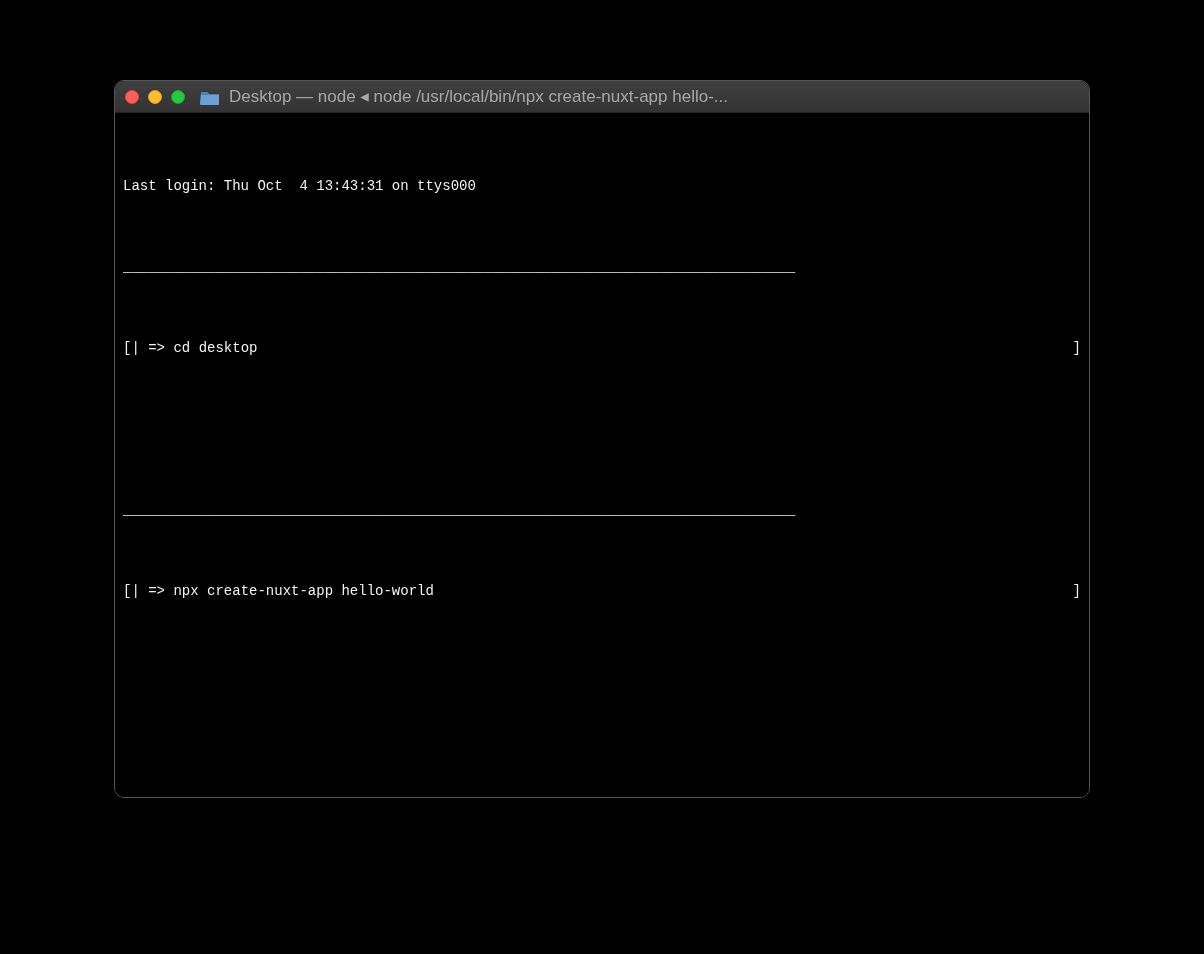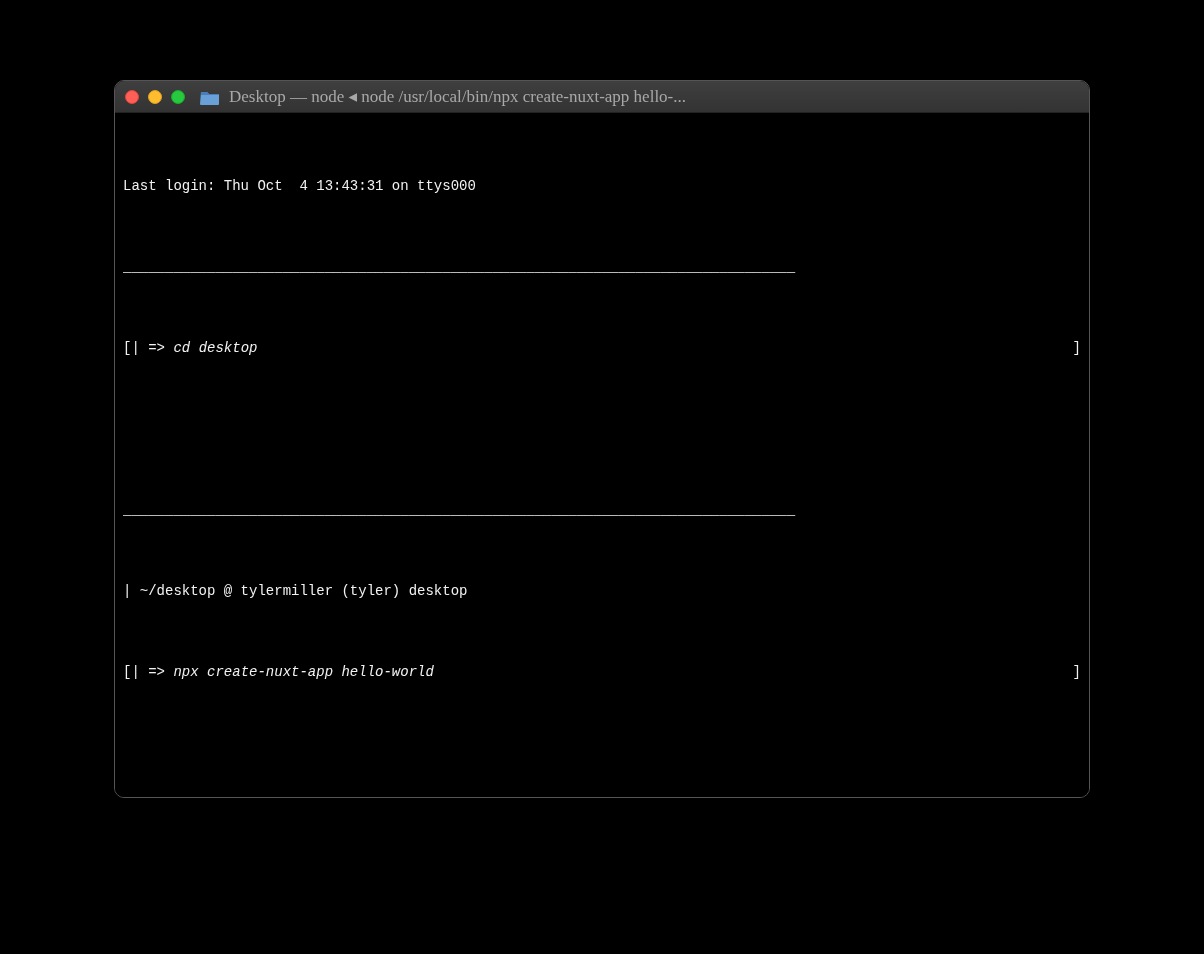--- a/index.html
+++ b/index.html
@@ -45,21 +45,21 @@
   .light.min     { background: #ffbd2e; border: 1px solid #dea123; }
   .light.max     { background: #27c93f; border: 1px solid #1aab29; }
   .title-icon {
     width: 20px; height: 16px;
     margin-left: 6px;
     display: inline-flex; align-items: center; justify-content: center;
   }
   .title-icon svg { display: block; }
   .win-title {
     color: #a8a8a8;
-    font-family: Liberation Serif, serif;
+    font-family: Liberation Sans, sans-serif;
     font-size: 17px;
     white-space: nowrap;
     overflow: hidden;
     text-overflow: ellipsis;
     flex: 1;
   }
   .terminal {
     flex: 1;
     background: #000;
     color: #f2f2f2;
@@ -69,21 +69,21 @@
     padding: 6px 8px 8px 8px;
     font-variant-ligatures: none;
     white-space: pre;
     overflow: hidden;
   }
   .line { display: block; }
   .bracketed {
     display: flex;
   }
   .bracketed .lb, .bracketed .rb { color: #f2f2f2; }
-  .bracketed .mid { flex: 1; white-space: pre; overflow: hidden; font-style: italic; }
+  .bracketed .mid { flex: 1; white-space: pre; overflow: hidden; }
   .hr {
     color: #ffffff;
     letter-spacing: 0;
     overflow: hidden;
     white-space: nowrap;
   }
   .blank { height: 27px; }
 </style>
 </head>
 <body>
@@ -103,21 +103,20 @@
     </span>
     <span class="win-title">Desktop — node ◂ node /usr/local/bin/npx create-nuxt-app hello-...</span>
   </div>
 
   <div class="terminal">
     <span class="line">Last login: Thu Oct  4 13:43:31 on ttys000</span>
     <span class="line hr">________________________________________________________________________________</span>
     <span class="bracketed"><span class="lb">[</span><span class="mid"><span>| =&gt; </span><span>cd desktop</span></span><span class="rb">]</span></span>
     <div class="blank"></div>
     <span class="line hr">________________________________________________________________________________</span>
-    <span class="line">| ~/desktop @ tylermiller (tyler) desktop</span>
     <span class="bracketed"><span class="lb">[</span><span class="mid"><span>| =&gt; </span><span>npx create-nuxt-app hello-world</span></span><span class="rb">]</span></span>
     
     
 
     
 
     
 
     
   </div>

